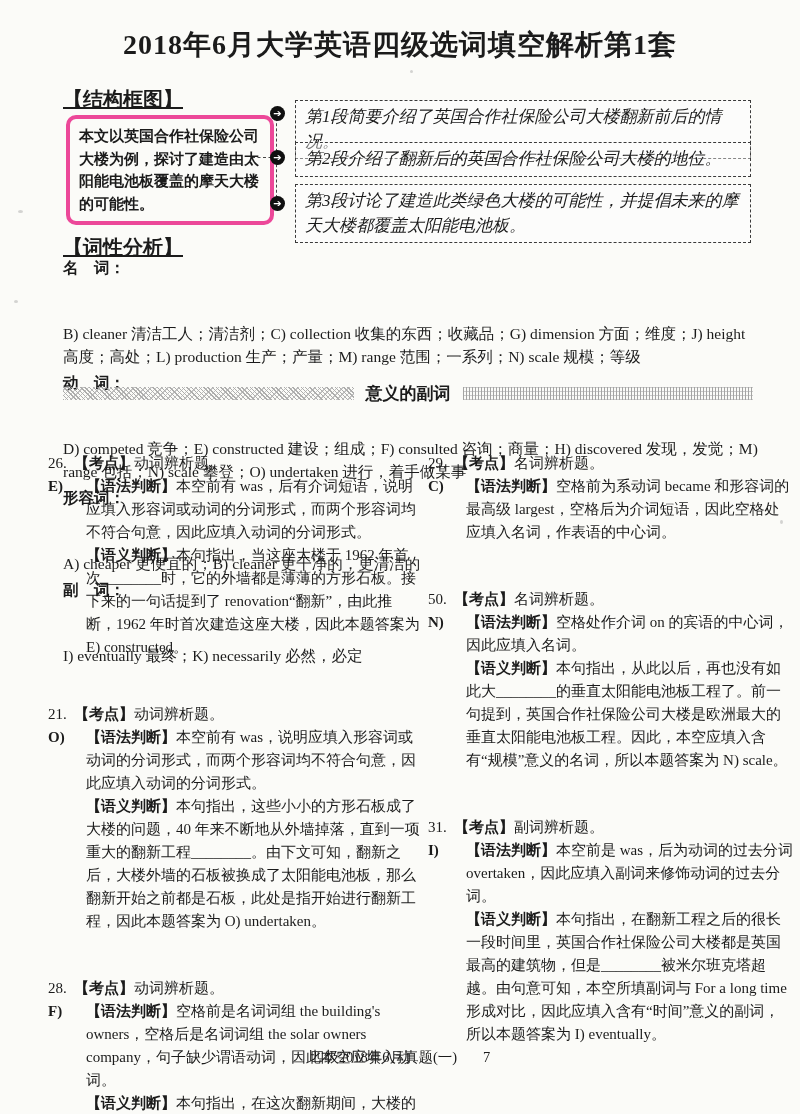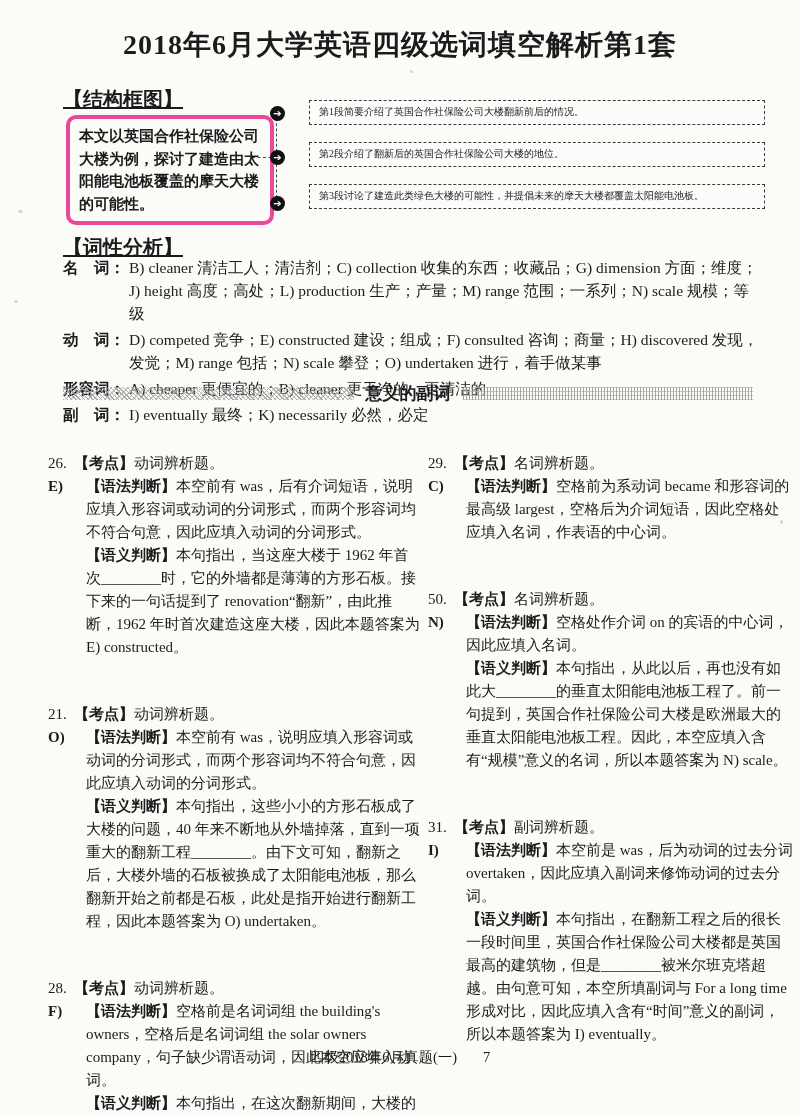--- a/index.html
+++ b/index.html
@@ -29,25 +29,26 @@
 
   
   .diagram{position:absolute;left:0;top:96px;width:800px;height:140px;}
   .summary-box{
     position:absolute;left:66px;top:19px;width:182px;
     border:4px solid #ec4899;border-radius:10px;
     padding:6px 9px;
     font-size:15px;font-weight:700;line-height:1.5;
   }
   .pbox{
-    position:absolute;left:309px;width:436px;
+    position:absolute;left:295px;width:436px;
     border:1.5px dashed #3a3a3a;
     padding:4px 9px;
-    font-size:10px;line-height:1.45;
+    font-size:17px;line-height:1.45;
     background:rgba(255,255,255,.4);
+    font-style:italic;
   }
   .pbox1{top:4px;}
   .pbox2{top:46px;}
   .pbox3{top:88px;}
   .connector-v{
     position:absolute;left:276px;top:17px;height:90px;width:0;
     border-left:1.5px dashed #444;
   }
   .connector-h{
     position:absolute;left:252px;top:61px;width:25px;height:0;
@@ -58,21 +59,21 @@
     background:#101010;border-radius:50%;
     color:#fff;font-size:10px;line-height:15px;text-align:center;
     font-family:"DejaVu Sans",sans-serif;font-weight:700;
   }
   .dot1{top:10px;}
   .dot2{top:54px;}
   .dot3{top:100px;}
 
   
   .pos-rows{position:absolute;left:63px;top:256px;width:700px;font-size:15.5px;}
-  .pos-row{display:flex;line-height:23px;margin-bottom:3px;}
+  .pos-row{display:flex;line-height:23px;margin-bottom:3px;flex-direction:column;}
   .pos-label{flex:0 0 66px;font-weight:700;white-space:nowrap;}
   .pos-text{flex:1;}
 
   
   .banner{
     position:absolute;left:63px;top:384px;width:690px;height:18px;
     display:flex;align-items:center;
   }
   .banner-bar{flex:1;height:13px;opacity:.8;}
   .banner-bar.left{

